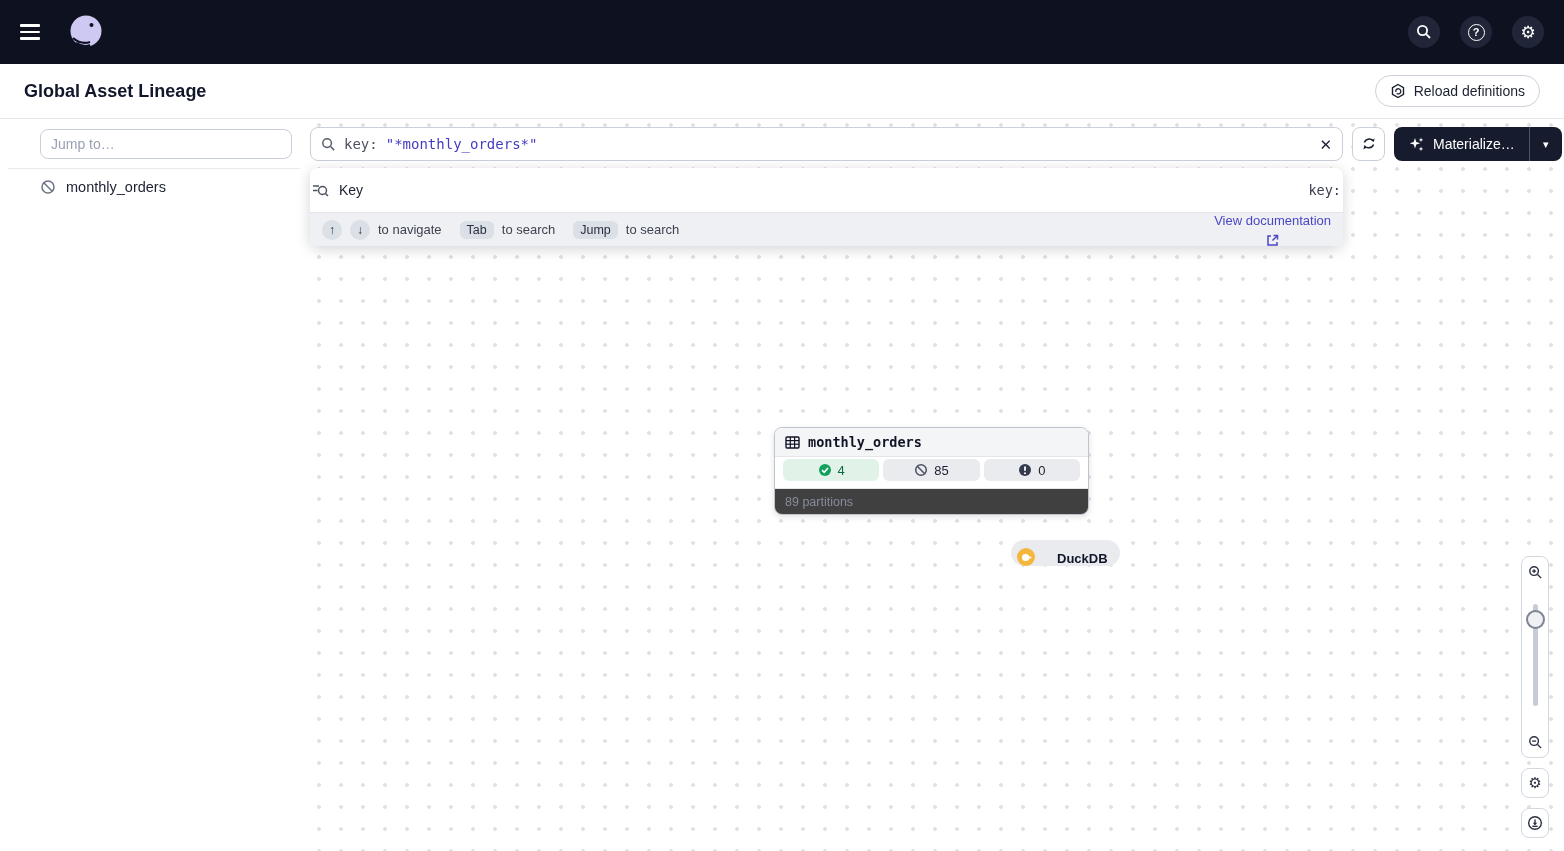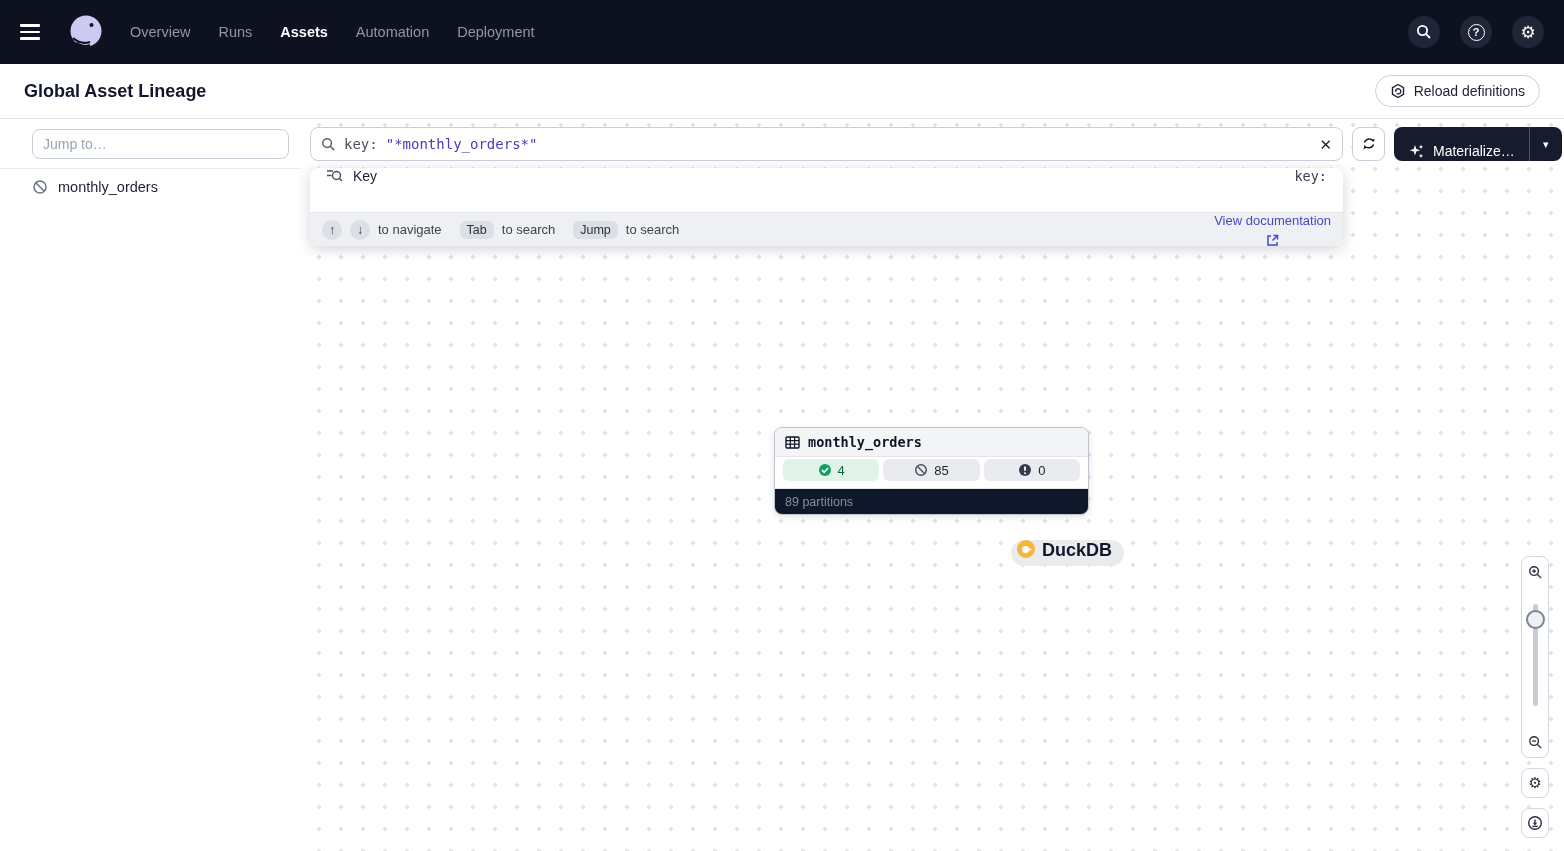--- a/index.html
+++ b/index.html
@@ -29,22 +29,22 @@
   .pagehead { position:absolute; left:0; top:64px; width:1564px; height:55px;
     background:#fff; border-bottom:1px solid #e4e6eb; display:flex; align-items:center;
     padding:0 24px; }
   .page-title { font-size:18px; font-weight:700; color:#12162b; }
   .pagehead .spacer { flex:1; }
   .reload-btn { display:flex; align-items:center; gap:8px; height:32px; padding:0 14px;
     background:#fff; border:1px solid #ccd1db; border-radius:16px; font-size:14px;
     color:#1b2130; cursor:pointer; font-family:inherit; }
 
   
-  .sidebar { position:absolute; left:0; top:119px; width:348px; height:732px;
-    background:#fff; border-right:1px solid #701a75; }
+  .sidebar { position:absolute; left:8px; top:119px; width:348px; height:732px;
+    background:#fff; border-right:6px solid #701a75; }
   .sidebar-top { height:50px; display:flex; align-items:center; gap:14px;
     padding:0 14px 0 32px; border-bottom:1px solid #e9eaee; }
   .jump-input { flex:1; height:30px; border:1px solid #c9cedb; border-radius:8px;
     padding:0 10px; font-size:14px; color:#1b2130; outline:none; font-family:inherit; }
   .jump-input::placeholder { color:#9aa1b2; }
   .collapse-btn { width:30px; height:30px; border:1px solid #c9cedb; border-radius:8px;
     background:#fff; display:flex; align-items:center; justify-content:center; cursor:pointer; }
   .asset-list-item { display:flex; align-items:center; gap:10px; padding:10px 16px 10px 32px;
     cursor:pointer; }
   .asset-list-item .lbl { font-size:14.5px; color:#1b2130; }
@@ -64,32 +64,32 @@
   .q-value { color:#433cc0; }
   .clear-btn { margin-left:auto; background:none; border:none; font-size:15px;
     color:#1b2130; cursor:pointer; line-height:1; }
 
   .refresh-btn { position:absolute; left:1052px; top:8px; width:33px; height:34px;
     background:#fff; border:1px solid #c9cedb; border-radius:8px; display:flex;
     align-items:center; justify-content:center; cursor:pointer; }
 
   .materialize-split { position:absolute; left:1094px; top:8px; height:34px;
     display:flex; border-radius:8px; overflow:hidden; }
-  .materialize-main { display:flex; align-items:flex-start; gap:8px; padding:16px 14px;
+  .materialize-main { display:flex; align-items:center; gap:8px; padding:3px 14px;
     background:#161b2e; color:#fff; font-size:14px; border:none; cursor:pointer;
     font-family:inherit; }
   .materialize-caret { width:33px; background:#161b2e; border:none;
     border-left:1px solid rgba(255,255,255,0.25); color:#fff; font-size:11px; cursor:pointer; }
 
   
   .search-dropdown { position:absolute; left:10px; top:49px; width:1033px;
     background:#fff; border-radius:8px; box-shadow:0 3px 14px rgba(13,17,32,0.18);
     overflow:hidden; }
-  .suggestion-row { height:44px; display:flex; gap:10px;
-    padding:0 16px; cursor:pointer; }
+  .suggestion-row { height:44px; display:flex; align-items:center; gap:10px;
+    padding:0 2px; cursor:pointer; }
   .suggestion-label { font-size:14px; color:#1b2130; }
   .suggestion-hint { margin-left:auto; font-family:"DejaVu Sans Mono", monospace;
     font-size:13.5px; color:#3a3f4d; }
   .dropdown-footer { height:34px; background:#eef0f3; border-top:1px solid #e2e4e9;
     display:flex; align-items:center; gap:8px; padding:0 12px; font-size:13px; color:#3d434f; }
   .kbd { background:#dbdfe6; border-radius:6px; padding:2px 7px; font-size:12.5px;
     color:#2a3040; display:inline-flex; align-items:center; justify-content:center; }
   .kbd.round { width:20px; height:20px; padding:0; border-radius:10px; font-size:12px; }
   .hint-txt { margin-right:10px; }
   .doc-link { margin-left:auto; color:#4b46c6; font-size:13px; text-decoration:none;
@@ -102,27 +102,27 @@
   .node-header { height:29px; background:#f4f5f7; border-bottom:1px solid #e3e5ea;
     border-radius:7px 7px 0 0; display:flex; align-items:center; gap:8px; padding:0 10px; }
   .node-title { font-family:"DejaVu Sans Mono", monospace; font-weight:700;
     font-size:13.5px; color:#101425; }
   .node-desc { font-size:13px; color:#1b2130; padding:6px 10px 4px 10px; }
   .badge-row { display:flex; gap:4px; padding:2px 8px 7px 8px; }
   .badge { flex:1; height:22px; border-radius:6px; display:flex; align-items:center;
     justify-content:center; gap:6px; font-size:13px; }
   .badge.green { background:#e1f3e8; color:#0b6b3d; }
   .badge.gray { background:#e9ebef; color:#1b2130; }
-  .node-footer { height:26px; background:#0f172a; border-top:1px solid #e3e5ea;
+  .node-footer { height:26px; background:#404040; border-top:1px solid #e3e5ea;
     border-radius:0 0 7px 7px; display:flex; align-items:center; padding:0 10px;
     font-size:12.5px; color:#868c9c; }
 
   .storage-tag { position:absolute; left:711px; top:421px; height:26px;
-    background:#e9ebef; border-radius:13px; display:flex; align-items:flex-start; gap:7px;
-    padding:0 12px 0 6px; font-size:18px; font-weight:700; color:#12162b; cursor:pointer; }
+    background:#e9ebef; border-radius:13px; display:flex; align-items:flex-end; gap:22px;
+    padding:0 12px 0 6px; font-size:13px; font-weight:700; color:#12162b; cursor:pointer; }
   .duck-circle { width:18px; height:18px; border-radius:50%; background:#f5b63c;
     display:flex; align-items:center; justify-content:center; }
 
   
   .zoom-panel { position:absolute; left:1221px; top:437px; width:28px; height:202px;
     background:#fff; border:1px solid #d3d7df; border-radius:8px; }
   .zp-btn { position:absolute; left:0; width:26px; height:30px; background:none;
     border:none; display:flex; align-items:center; justify-content:center; cursor:pointer; }
   .zp-in { top:0; } .zp-out { bottom:0; }
   .zp-track { position:absolute; left:11px; top:47px; width:5px; height:102px;
@@ -144,27 +144,20 @@
       <span></span>
       <span></span>
   </button>
   <svg class="logo" viewBox="0 0 40 40">
     <circle cx="20" cy="19" r="15.5" fill="#cdc9f3"></circle>
     <circle cx="25.5" cy="13" r="2" fill="#0d1120"></circle>
     <path d="M7 26 q8 7 17 4" stroke="#0d1120" stroke-width="2.2" fill="none"></path>
     <path d="M10 31 q8 5 14 2" stroke="#0d1120" stroke-width="2.2" fill="none"></path>
     <path d="M15 35 q6 2.5 9 0" stroke="#0d1120" stroke-width="2" fill="none"></path>
   </svg>
-  <nav class="navlinks">
-    <a class="navlink">Overview</a>
-    <a class="navlink">Runs</a>
-    <a class="navlink active">Assets</a>
-    <a class="navlink">Automation</a>
-    <a class="navlink">Deployment</a>
-  </nav>
   <div class="spacer"></div>
   <button class="nav-iconbtn">
     <svg width="16" height="16" viewBox="0 0 16 16">
       <circle cx="6.5" cy="6.5" r="4.6" fill="none" stroke="#fff" stroke-width="1.8"></circle>
       <line x1="10.2" y1="10.2" x2="14" y2="14" stroke="#fff" stroke-width="1.8"></line>
     </svg>
   </button>
   <button class="nav-iconbtn">
     <span class="help-glyph">?</span>
   </button>

